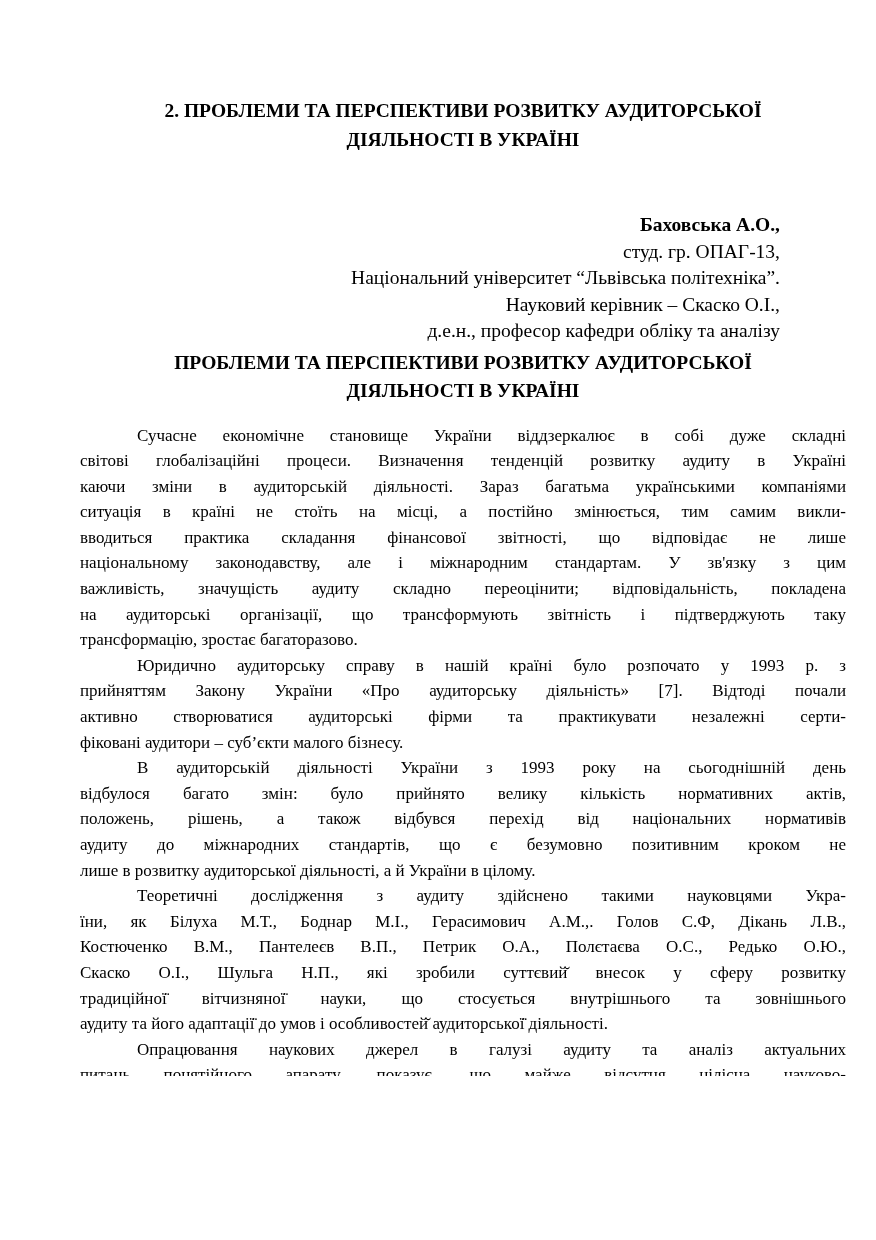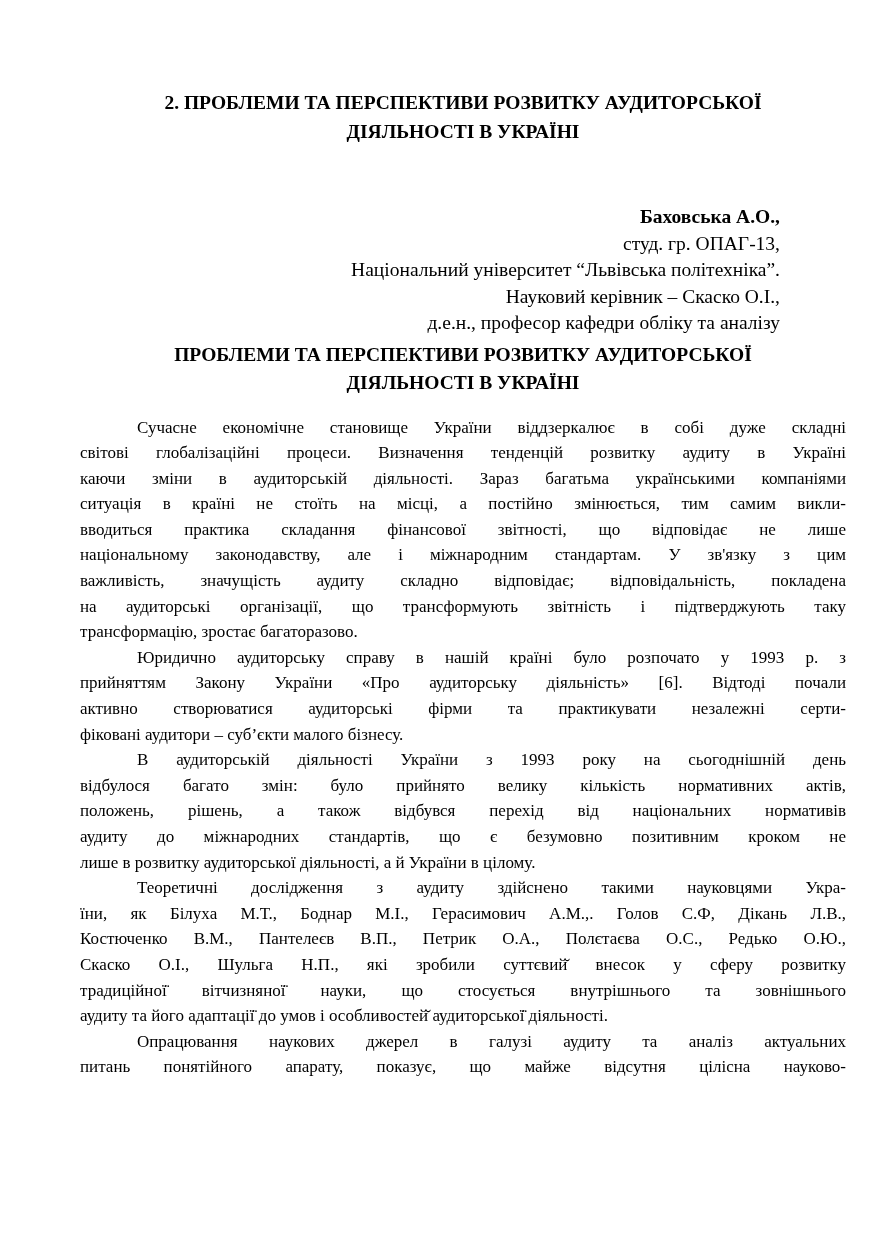--- a/index.html
+++ b/index.html
@@ -7,21 +7,21 @@
   body {
     width: 876px;
     height: 1240px;
     font-family: "Liberation Serif", "DejaVu Serif", serif;
     color: #000000;
     overflow: hidden;
   }
   .page {
     width: 876px;
     height: 1076px;
-    padding: 0 30px 0 80px;
+    padding: 8px 30px 0 80px;
     background: #ffffff;
     overflow: hidden;
   }
   .doc-title {
     padding-top: 88px;
     text-align: center;
     font-weight: bold;
     font-size: 19.5px;
     line-height: 29px;
   }
@@ -84,28 +84,28 @@
 
   <div class="body-text">
 
     <p class="para">
       <span class="ln first" style="display:block">Сучасне економічне становище України віддзеркалює в собі дуже складні</span>
       <span class="ln" style="display:block">світові глобалізаційні процеси. Визначення тенденцій розвитку аудиту в Україні</span>
       <span class="ln" style="display:block">каючи зміни в аудиторській діяльності. Зараз багатьма українськими компаніями</span>
       <span class="ln" style="display:block">ситуація в країні не стоїть на місці, а постійно змінюється, тим самим викли-</span>
       <span class="ln" style="display:block">вводиться практика складання фінансової звітності, що відповідає не лише</span>
       <span class="ln" style="display:block">національному законодавству, але і міжнародним стандартам. У зв'язку з цим</span>
-      <span class="ln" style="display:block">важливість, значущість аудиту складно відповідає; відповідальність, покладена</span>
+      <span class="ln" style="display:block">важливість, значущість аудиту складно переоцінити; відповідальність, покладена</span>
       <span class="ln" style="display:block">на аудиторські організації, що трансформують звітність і підтверджують таку</span>
       <span class="ln last" style="display:block">трансформацію, зростає багаторазово.</span>
     </p>
 
     <p class="para">
       <span class="ln first" style="display:block">Юридично аудиторську справу в нашій країні було розпочато у 1993 р. з</span>
-      <span class="ln" style="display:block">прийняттям Закону України «Про аудиторську діяльність» [6]. Відтоді почали</span>
+      <span class="ln" style="display:block">прийняттям Закону України «Про аудиторську діяльність» [7]. Відтоді почали</span>
       <span class="ln" style="display:block">активно створюватися аудиторські фірми та практикувати незалежні серти-</span>
       <span class="ln last" style="display:block">фіковані аудитори – суб’єкти малого бізнесу.</span>
     </p>
 
     <p class="para">
       <span class="ln first" style="display:block">В аудиторській діяльності України з 1993 року на сьогоднішній день</span>
       <span class="ln" style="display:block">відбулося багато змін: було прийнято велику кількість нормативних актів,</span>
       <span class="ln" style="display:block">положень, рішень, а також відбувся перехід від національних нормативів</span>
       <span class="ln" style="display:block">аудиту до міжнародних стандартів, що є безумовно позитивним кроком не</span>
       <span class="ln last" style="display:block">лише в розвитку аудиторської діяльності, а й України в цілому.</span>

